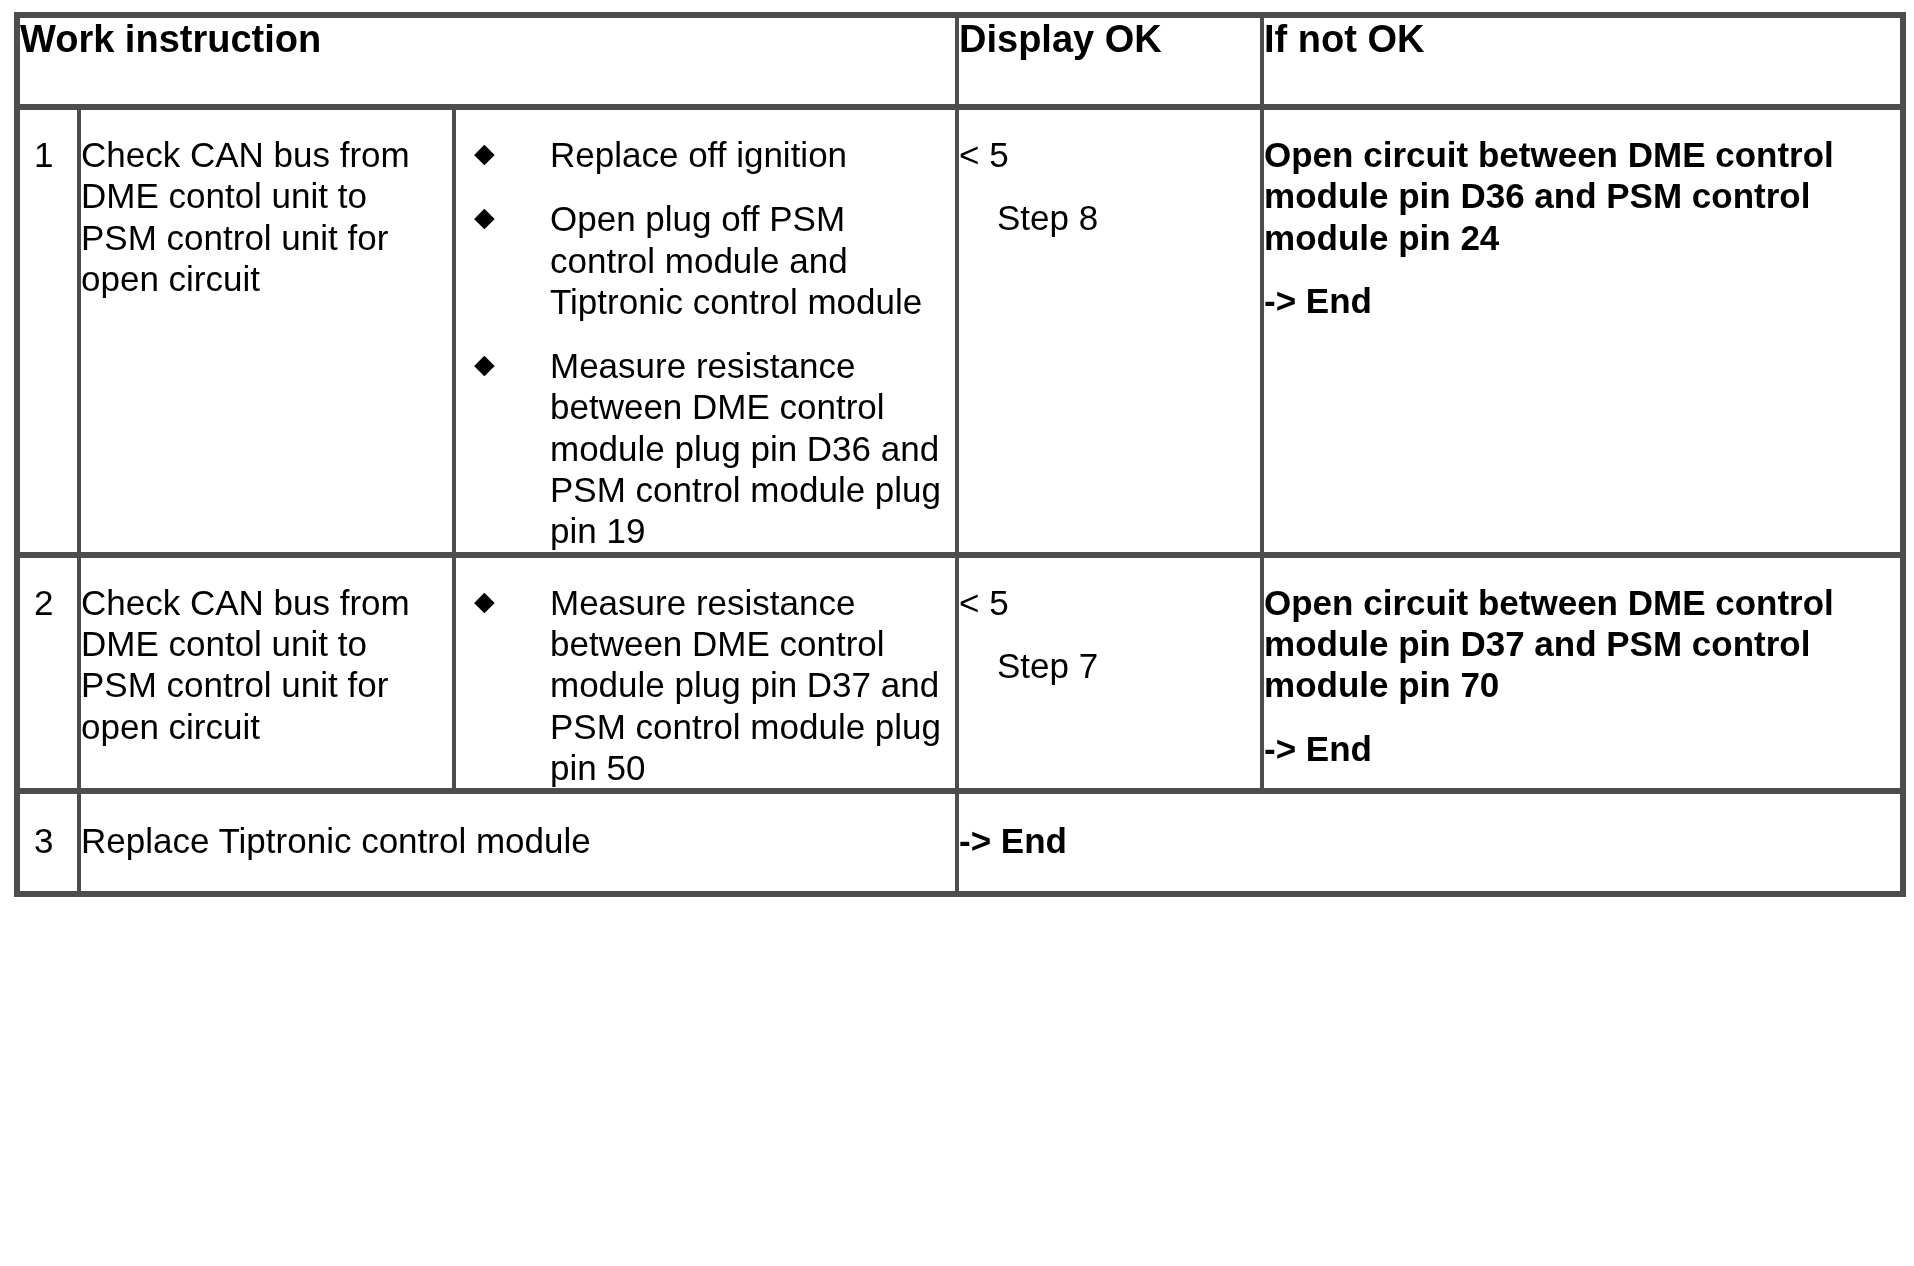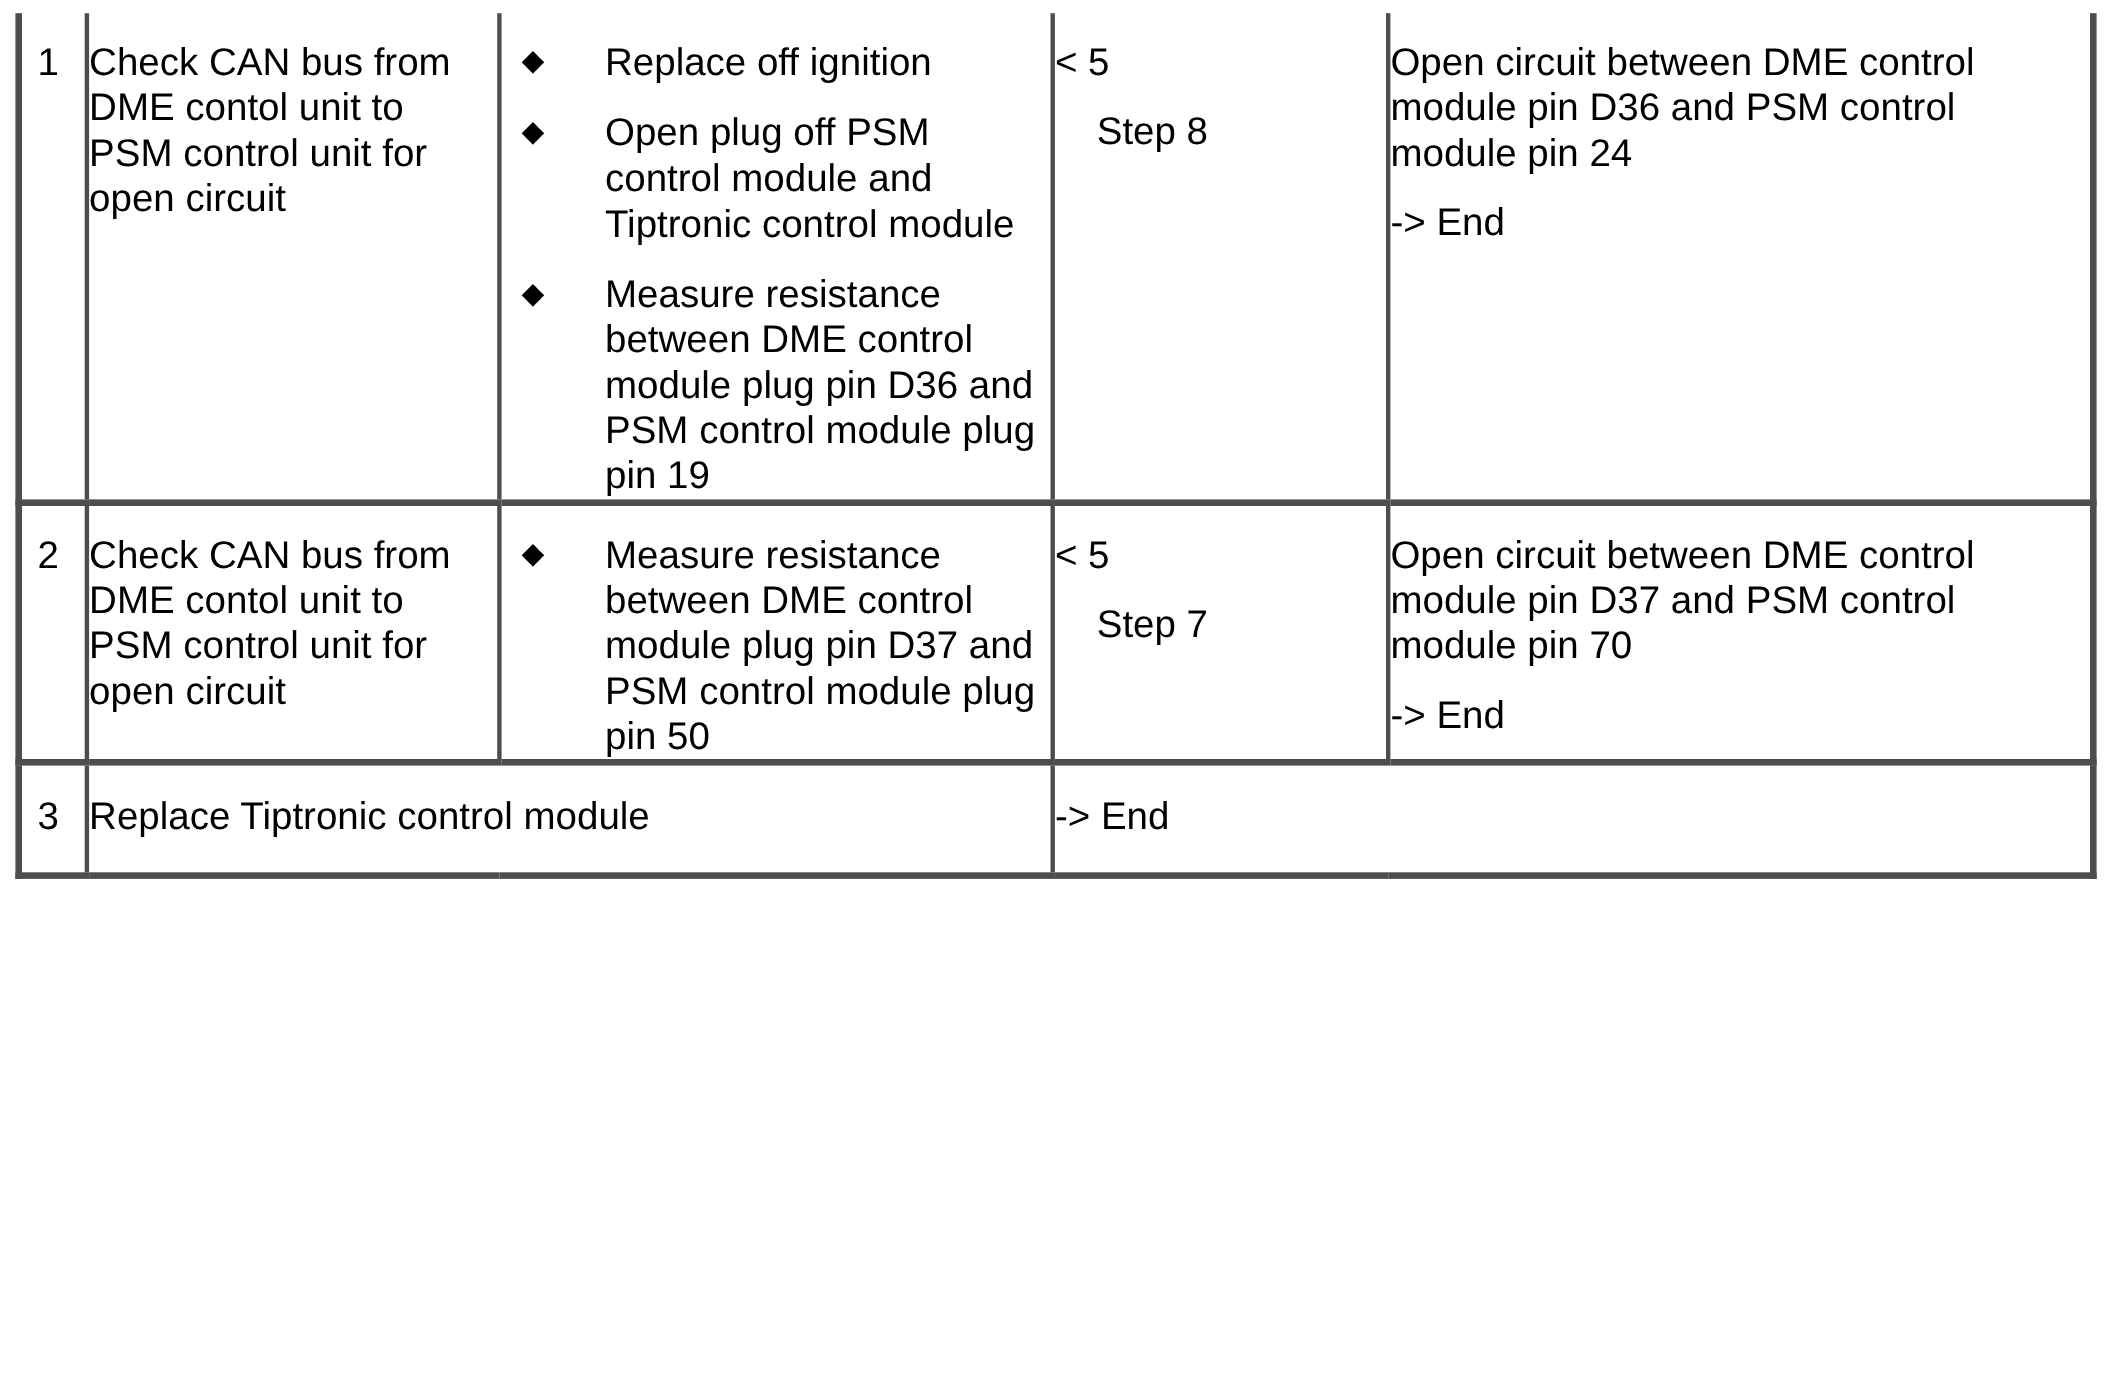--- a/index.html
+++ b/index.html
@@ -39,21 +39,21 @@
   col.c-desc     { width: 375px; }
   col.c-bullets  { width: 503px; }
   col.c-ok       { width: 305px; }
   col.c-notok    { width: 641px; }
 
   
   .bt-thick { border-top: 6px solid #4d4d4d; }
   .bb-thick { border-bottom: 6px solid #4d4d4d; }
   .bl-thin  { border-left: 4px solid #4d4d4d; }
   .bl-edge  { border-left: 6px solid #4d4d4d; }
-  .br-edge  { border-right: 6px solid #4d4d4d; }
+  .br-edge  { border-right: 6px solid #4d4d4d; font-weight: bold; }
 
   .cell {
     padding: 22px 20px 26px 22px;
     font-size: 35px;
     line-height: 1.18;
   }
   .cell.num {
     padding: 22px 10px 26px 14px;
     text-align: left;
     font-size: 35px;
@@ -101,20 +101,25 @@
   <table class="wi">
     <colgroup>
       <col class="c-num">
       <col class="c-desc">
       <col class="c-bullets">
       <col class="c-ok">
       <col class="c-notok">
     </colgroup>
 
     <tbody>
+        <tr>
+      <td class="hdr hdr-tall bt-thick bb-thick bl-edge" colspan="3">Work instruction</td>
+      <td class="hdr hdr-tall bt-thick bb-thick bl-thin">Display OK</td>
+      <td class="hdr hdr-tall bt-thick bb-thick bl-thin br-edge">If not OK</td>
+    </tr>
 
     <tr class="row1">
       <td class="cell num bb-thick bl-edge">1</td>
 
       <td class="cell bb-thick bl-thin">Check CAN bus from DME contol unit to PSM control unit for open circuit</td>
 
       <td class="cell bb-thick bl-thin">
         <ul class="bullets">
           <li>
             <span class="bullet-glyph">◆</span>

